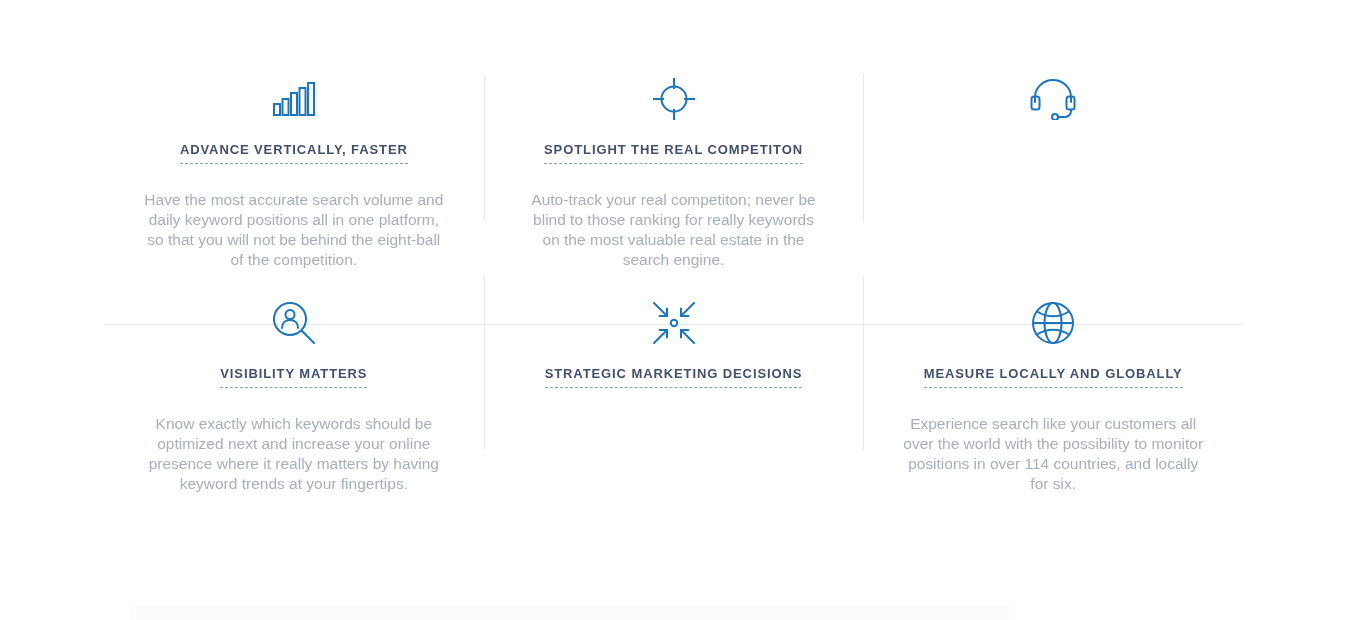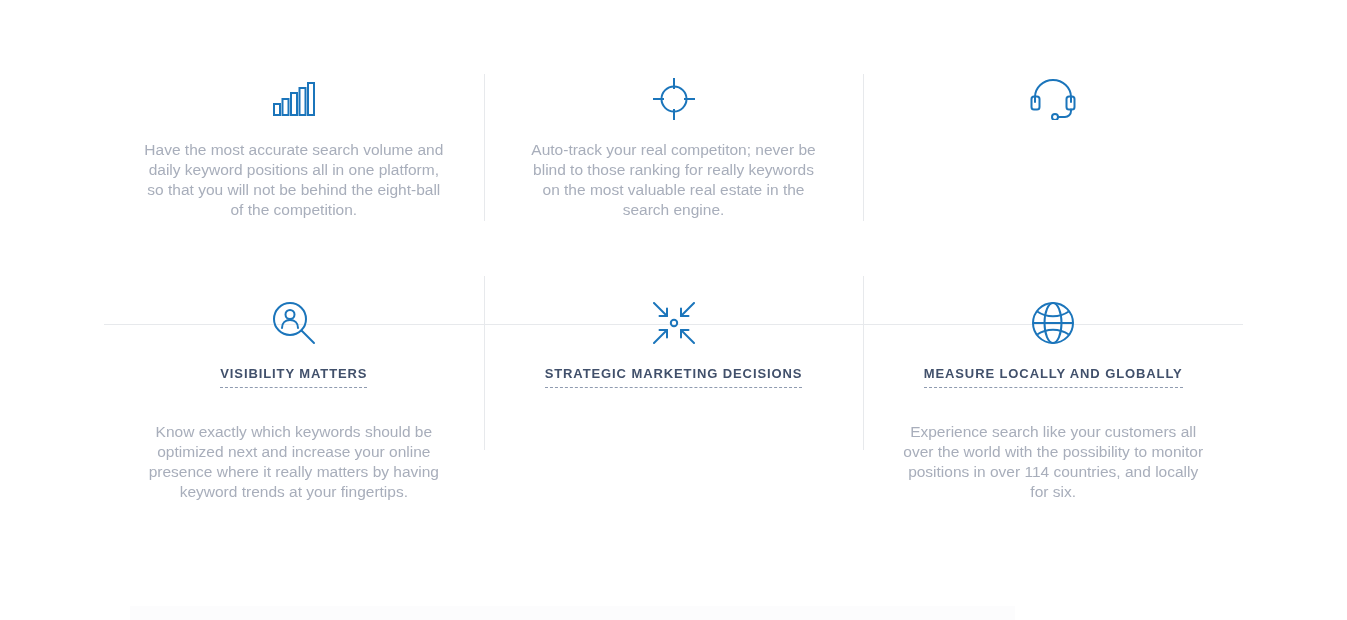--- a/index.html
+++ b/index.html
@@ -83,21 +83,21 @@
     border-bottom: 1px dashed #8f9bb0;
     margin: 0 0 22px 0;
     line-height: 1.2;
     white-space: nowrap;
   }
 
   .feature-text {
     font-size: 15.5px;
     line-height: 20px;
     color: #a8aebb;
-    margin: 12px auto;
+    margin: 4px auto;
     max-width: 300px;
     font-weight: normal;
   }
 
   .row-two .feature-text { max-width: 300px; }
 
   .bottom-glow {
     position: absolute;
     left: 130px;
     top: 606px;
@@ -116,33 +116,35 @@
     <div class="feature-card">
       <div class="feature-icon">
         <svg width="42" height="34" viewBox="0 0 42 34" fill="none" stroke="#1b75bb" stroke-width="2">
           <rect x="1" y="22" width="6" height="11"></rect>
           <rect x="9.5" y="17" width="6" height="16"></rect>
           <rect x="18" y="11" width="6" height="22"></rect>
           <rect x="26.5" y="6" width="6" height="27"></rect>
           <rect x="35" y="1" width="6" height="32"></rect>
         </svg>
       </div>
+      <div class="feature-title">ADVANCE VERTICALLY, FASTER</div>
       <p class="feature-text">Have the most accurate search volume and daily keyword positions all in one platform, so that you will not be behind the eight-ball of the competition.</p>
     </div>
 
     <div class="feature-card with-left-rule">
       <div class="feature-icon">
         <svg width="44" height="44" viewBox="0 0 44 44" fill="none" stroke="#1b75bb" stroke-width="2">
           <circle cx="22" cy="22" r="12.5"></circle>
           <line x1="22" y1="1" x2="22" y2="12"></line>
           <line x1="22" y1="32" x2="22" y2="43"></line>
           <line x1="1" y1="22" x2="12" y2="22"></line>
           <line x1="32" y1="22" x2="43" y2="22"></line>
         </svg>
       </div>
+      <div class="feature-title">SPOTLIGHT THE REAL COMPETITON</div>
       <p class="feature-text">Auto-track your real competiton; never be blind to those ranking for really keywords on the most valuable real estate in the search engine.</p>
     </div>
 
     <div class="feature-card with-left-rule">
       <div class="feature-icon">
         <svg width="46" height="42" viewBox="0 0 46 42" fill="none" stroke="#1b75bb" stroke-width="2" stroke-linecap="round" stroke-linejoin="round">
           <path d="M5 24 V19 C5 9.6 13.1 2 23 2 C32.9 2 41 9.6 41 19 V24"></path>
           <rect x="1.5" y="18.5" width="8" height="13" rx="2.5"></rect>
           <rect x="36.5" y="18.5" width="8" height="13" rx="2.5"></rect>
           <path d="M41 31.5 V33 C41 36.3 38.3 39 35 39 H28.5"></path>

